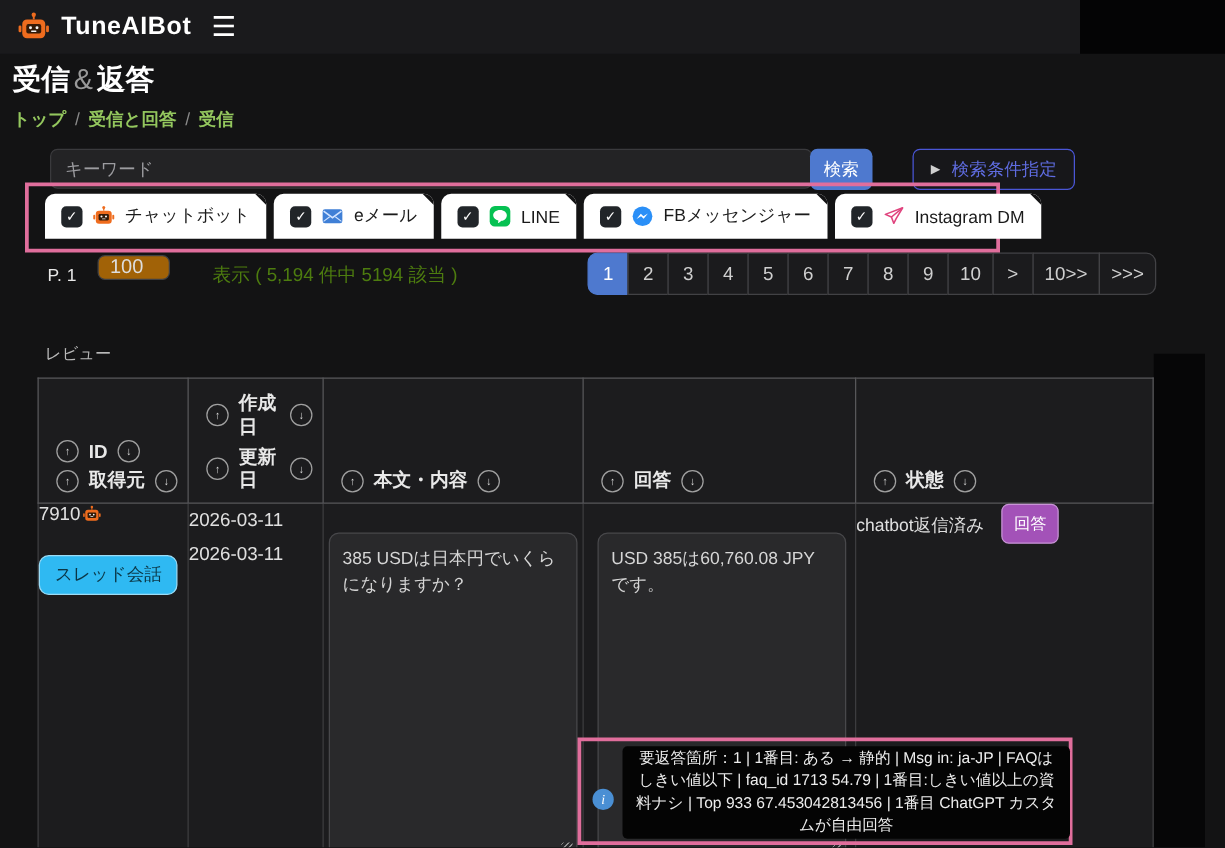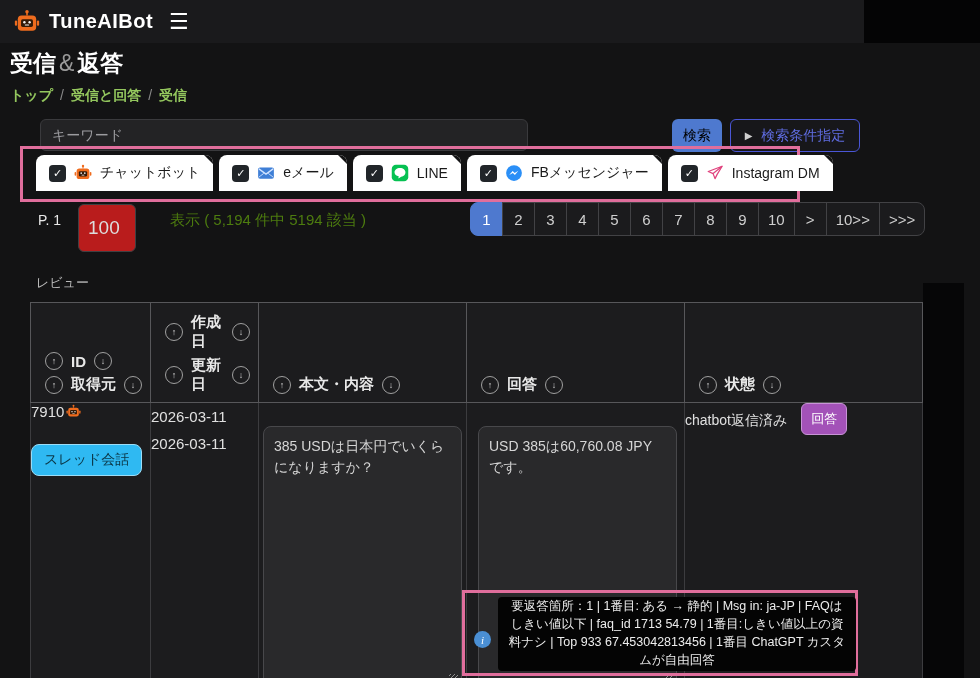--- a/index.html
+++ b/index.html
@@ -14,49 +14,49 @@
   .menu-btn{color:#fff;font-size:22px;margin-left:16px;cursor:pointer;line-height:1;}
 
   
   .page-title{position:absolute;left:10px;top:48px;margin:0;font-size:23px;font-weight:700;color:#fff;}
   .page-title .amp{color:#9a9a9a;font-weight:400;padding:0 3px;}
   .breadcrumb{position:absolute;left:10px;top:87px;font-size:14px;font-weight:700;}
   .breadcrumb a{color:#94c75e;text-decoration:none;cursor:pointer;}
   .breadcrumb .sep{color:#8a8a8a;margin:0 7px;font-weight:400;}
 
   
-  .kw-input{position:absolute;left:40px;top:119px;width:488px;height:32px;background:#232325;
+  .kw-input{position:absolute;left:40px;top:119px;width:610px;height:32px;background:#232325;
             border:1px solid #3a3a3d;border-radius:6px;color:#ddd;font-size:14px;padding:0 11px;
             box-sizing:border-box;font-family:inherit;}
   .kw-input::placeholder{color:#9c9ca0;}
   .btn{position:absolute;height:33px;border-radius:6px;font-size:14px;cursor:pointer;border:none;
        font-family:inherit;}
-  .btn-search{left:672px;top:119px;width:50px;background:#4e79cf;color:#000000;}
+  .btn-search{left:648px;top:119px;width:50px;background:#4e79cf;color:#ffffff;}
   .btn-cond{left:730px;top:119px;width:130px;background:#17171a;border:1px solid #4a56d6;color:#5f6ce0;
             display:flex;align-items:center;justify-content:center;gap:9px;}
   .btn-cond .tri{color:#cfcfcf;font-size:10px;}
   .btn-clear{left:866px;top:119px;width:92px;background:#f1b929;color:#151515;}
 
   
   .pinkbox1{position:absolute;left:20px;top:146px;width:780px;height:56px;border:3px solid #e06e9c;
             box-sizing:border-box;z-index:4;}
   .chips{position:absolute;left:13px;top:6px;display:flex;gap:6px;}
   .chip{position:relative;background:#fff;border-radius:8px 8px 0 0;height:36px;display:flex;
         align-items:center;gap:8px;padding:0 13px;cursor:pointer;overflow:hidden;}
   .chip .notch{position:absolute;top:0;right:0;width:0;height:0;border-top:9px solid #131314;
         border-left:9px solid transparent;}
   .cb{width:17px;height:17px;background:#212529;border-radius:4px;display:inline-flex;flex:none;
       align-items:center;justify-content:center;color:#fff;font-size:11px;font-weight:700;cursor:pointer;}
   .cicon{display:inline-flex;}.cicon svg{width:18px;height:18px;display:block;}
   .clabel{font-size:14px;color:#1a1a1a;white-space:nowrap;}
 
   
   .page-label{position:absolute;left:38px;top:212px;color:#e8e8e8;font-size:14px;}
-  .pp-input{position:absolute;left:78px;top:204px;width:58px;height:48px;background:#b91c1c;
-            border:1px solid #404043;border-radius:6px;color:#ddd;font-size:19px;padding:0 9px;
+  .pp-input{position:absolute;left:78px;top:204px;width:58px;height:20px;background:#a16207;
+            border:1px solid #404043;border-radius:6px;color:#ddd;font-size:16px;padding:0 9px;
             box-sizing:border-box;font-family:inherit;}
   .summary{position:absolute;left:170px;top:211px;color:#4d7c0f;font-size:15px;text-align:center;}
   .pager{position:absolute;left:470px;top:202px;display:flex;}
   .pager button{height:34px;min-width:33px;background:#1b1b1d;border:1px solid #424245;color:#cfcfcf;
             font-size:15px;margin-left:-1px;cursor:pointer;font-family:inherit;padding:0 9px;}
   .pager button:first-child{border-radius:8px 0 0 8px;margin-left:0;}
   .pager button:last-child{border-radius:0 8px 8px 0;}
   .pager button.active{background:#4e79cf;color:#fff;border-color:#4e79cf;}
 
   .count-label{position:absolute;left:36px;top:244px;color:#ededed;font-size:21px;}

